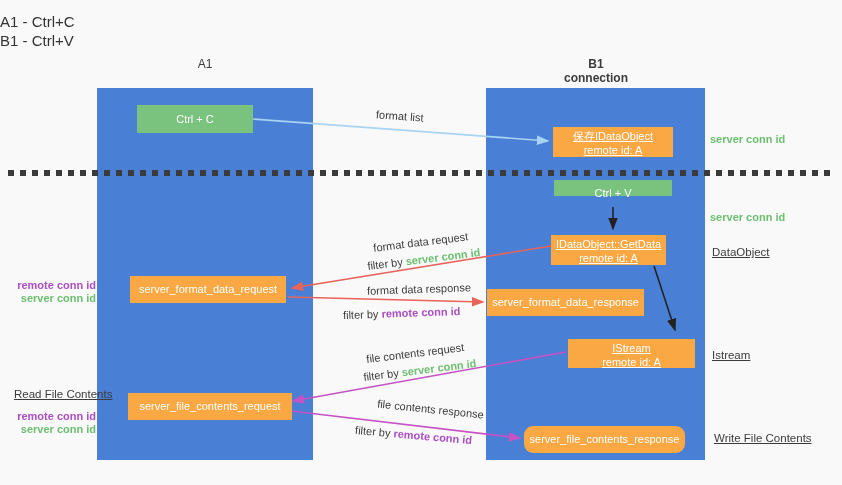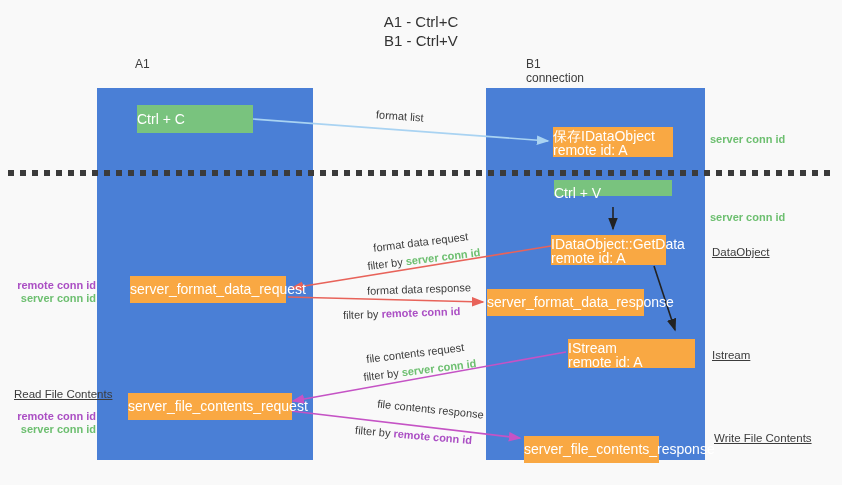--- a/index.html
+++ b/index.html
@@ -8,45 +8,45 @@
     background:#f9f9f9;
   }
   .stage{
     position:relative;
     width:842px;height:485px;
     background:#f9f9f9;
     overflow:hidden;
   }
   .title{
     position:absolute;top:12px;left:0;width:842px;
-    text-align:center;color:#333;font-size:15px;line-height:19px;
+    text-align:left;color:#333;font-size:15px;line-height:19px;
   }
   .lane-header{
-    position:absolute;width:140px;
+    position:absolute;width:140px;text-align:center;
     color:#3c3c3c;font-size:12px;line-height:14px;top:57px;
   }
   .lane{
     position:absolute;top:88px;height:372px;
     background:#4a7fd6;z-index:1;
   }
   .lane-left{left:97px;width:216px;}
   .lane-right{left:486px;width:219px;}
   .divider{
     position:absolute;top:170px;left:8px;width:828px;height:6px;z-index:2;
     background:repeating-linear-gradient(to right,#3b3b3b 0 6px,transparent 6px 12px);
   }
   svg.arrows{position:absolute;top:0;left:0;z-index:3;pointer-events:none;}
   .node{
     position:absolute;z-index:4;
-    color:#fff;text-align:left;font-size:14px;
+    color:#fff;text-align:center;font-size:11px;
   }
   .green-btn{background:#79c37e;}
   .orange-box{background:#f9a843;}
   .one-line{line-height:27px;height:27px;white-space:nowrap;}
-  .two-line{line-height:14px;padding-top:2px;}
+  .two-line{line-height:14px;padding-top:2px;text-decoration:underline;}
   .lbl{
     position:absolute;z-index:5;font-size:11px;color:#3c3c3c;white-space:nowrap;
   }
   .lbl.right-align{text-align:right;}
   .green-txt{color:#6dbf70;font-weight:bold;}
   .purple-txt{color:#ab4fc4;font-weight:bold;}
   .plain{color:#3c3c3c;font-size:11.5px;text-decoration:underline;}
   .rot-n7{transform:rotate(-7deg);}
   .rot-n2{transform:rotate(-2deg);}
   .rot-p4{transform:rotate(4deg);}
@@ -59,21 +59,21 @@
 <div class="stage">
 
   <div class="title">
     <div>A1 - Ctrl+C</div>
     <div>B1 - Ctrl+V</div>
   </div>
 
   <div class="lane-header" style="left:135px;">
     <div>A1</div>
   </div>
-  <div class="lane-header" style="left:526px;">
+  <div class="lane-header" style="left:526px;font-weight:bold;">
     <div>B1</div>
     <div>connection</div>
   </div>
 
   <div class="lane lane-left"></div>
   <div class="lane lane-right"></div>
 
   <div class="divider"></div>
 
   <svg class="arrows" width="842" height="485" viewBox="0 0 842 485">
@@ -128,21 +128,21 @@
 
   <div class="node orange-box two-line" style="left:568px;top:339px;width:127px;height:27px;">
     <div>IStream</div>
     <div>remote id: A</div>
   </div>
 
   <div class="node orange-box one-line" style="left:128px;top:393px;width:164px;">
     <span>server_file_contents_request</span>
   </div>
 
-  <div class="node orange-box one-line" style="left:524px;top:436px;width:135px;">
+  <div class="node orange-box one-line" style="left:524px;top:426px;width:161px;border-radius:9px;">
     <span>server_file_contents_response</span>
   </div>
 
   <div class="lbl green-txt" style="left:710px;top:133px;">server conn id</div>
   <div class="lbl green-txt" style="left:710px;top:211px;">server conn id</div>
   <div class="lbl plain" style="left:712px;top:246px;">DataObject</div>
   <div class="lbl plain" style="left:712px;top:349px;">Istream</div>
   <div class="lbl plain" style="left:714px;top:432px;">Write File Contents</div>
 
   <div class="lbl right-align" style="left:0px;top:279px;width:96px;line-height:13px;">

